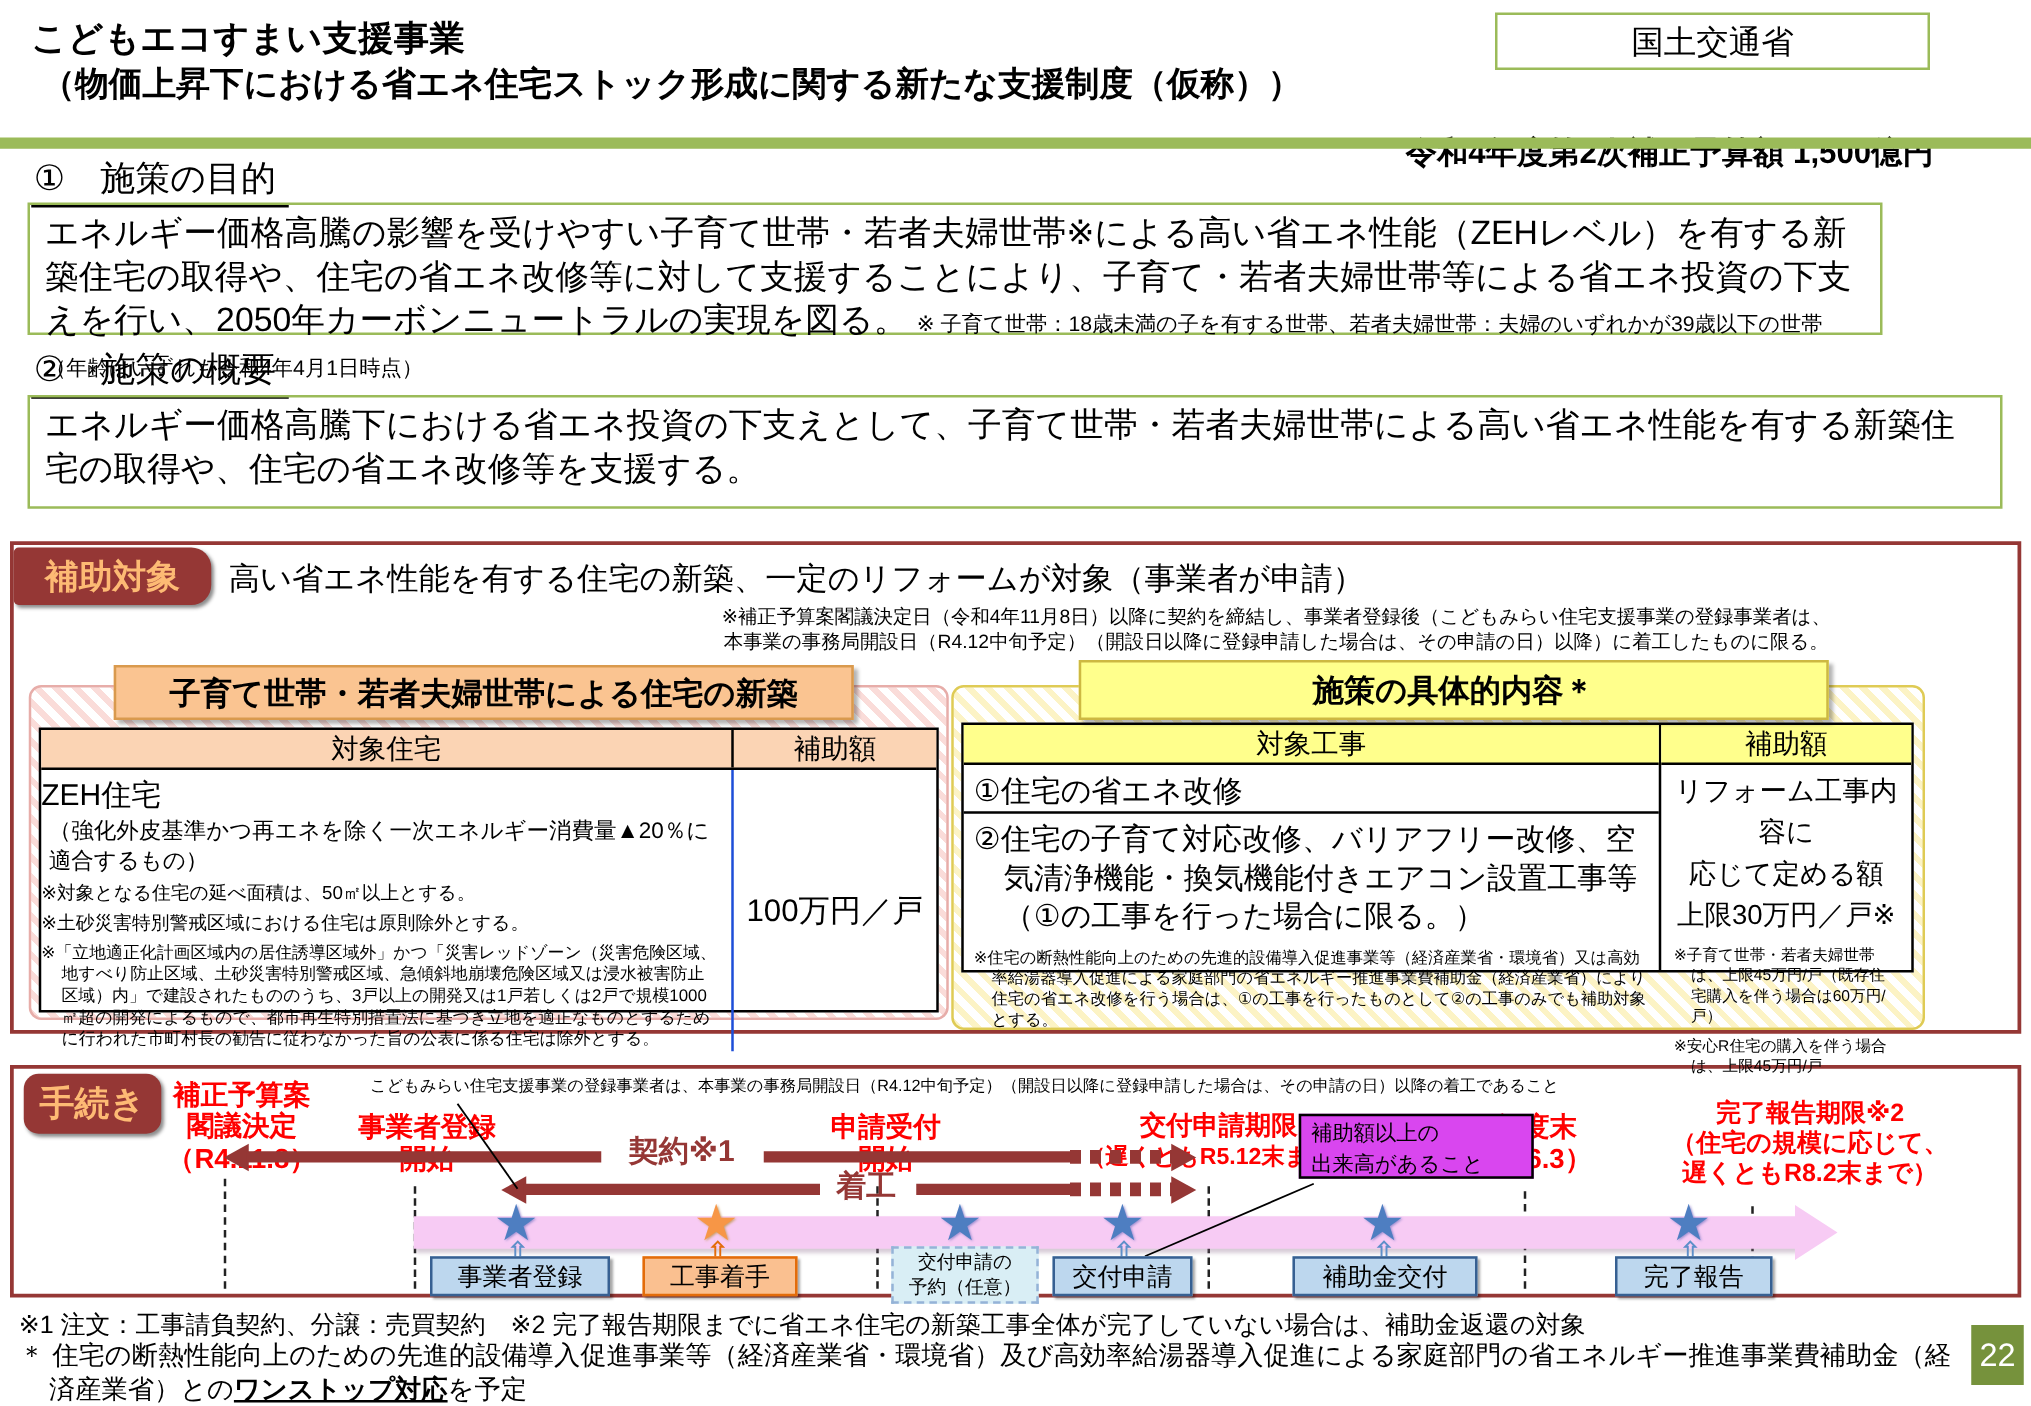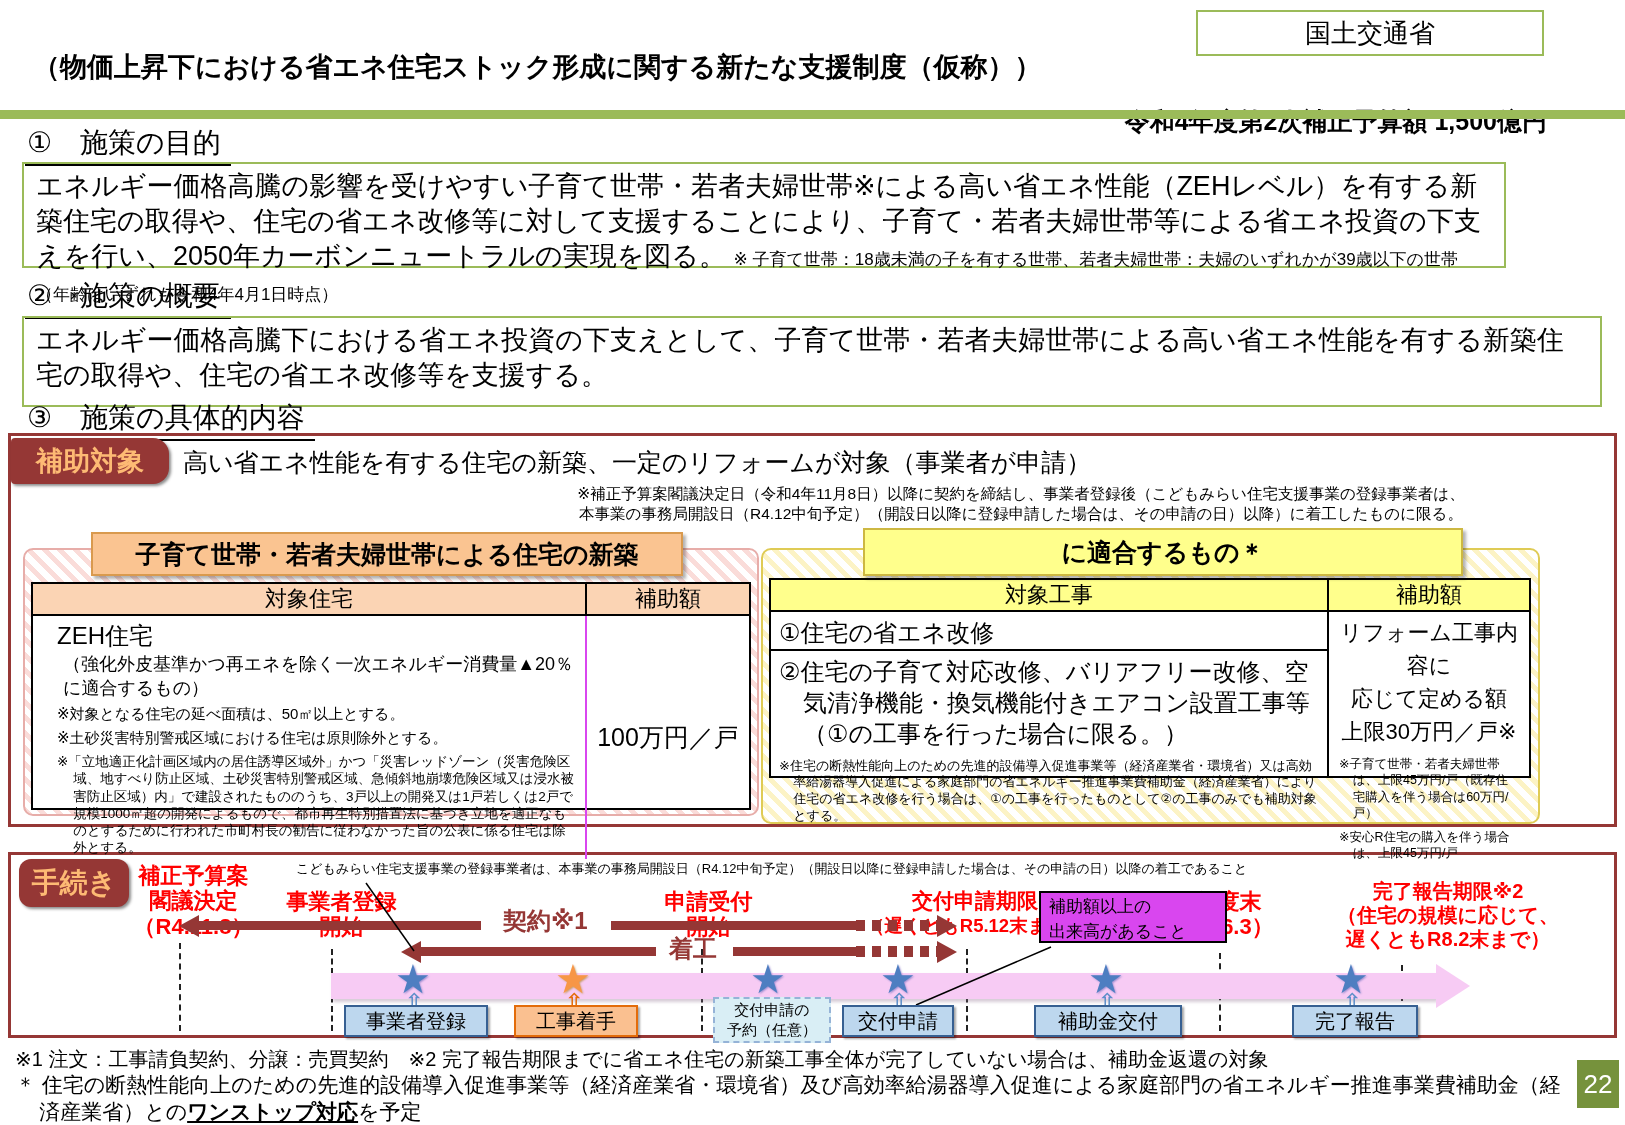--- a/index.html
+++ b/index.html
@@ -36,21 +36,21 @@
                 background:repeating-linear-gradient(45deg,#FADCD9 0 5px,#ffffff 5px 11px); }
   .panel-left-header { position:absolute; left:80px; top:96px; width:592px; height:44px; background:#FAC491; border:2px solid #D99A4E;
                 box-shadow:3px 3px 3px rgba(0,0,0,.3); display:flex; align-items:center; justify-content:center;
                 font-size:25px; font-weight:bold; z-index:2; }
   .table-left { position:absolute; left:20px; top:146px; width:720px; height:228px; background:#fff; border:2px solid #000;
                 display:flex; flex-direction:column; z-index:1; }
   .tl-head { display:flex; height:34px; background:#FBD4B4; border-bottom:2px solid #000; }
   .tl-head .c1 { flex:1; border-right:2px solid #000; display:flex; align-items:center; justify-content:center; font-size:22px; }
   .tl-head .c2 { width:162px; display:flex; align-items:center; justify-content:center; font-size:22px; }
   .tl-body { flex:1; display:flex; }
-  .tl-body .c1 { flex:1; border-right:2px solid #d946ef; padding:4px 10px 2px 24px; }
+  .tl-body .c1 { flex:1; border-right:2px solid #1d4ed8; padding:4px 10px 2px 0; }
   .tl-body .c2 { width:162px; display:flex; align-items:center; justify-content:center; font-size:25px; }
   .zeh-title { font-size:24px; }
   .zeh-sub { font-size:18px; margin:0 0 3px 6px; }
   .sm-note { font-size:15px; margin-top:5px; }
   .tiny-note { font-size:13.5px; line-height:1.28; margin-top:5px; padding-left:1.2em; text-indent:-1.2em; }
 
   .panel-right { position:absolute; left:750px; top:112px; width:779px; height:276px; border:2px solid #DFCB55; border-radius:10px;
                 background:repeating-linear-gradient(45deg,#FCF3C5 0 5px,#ffffff 5px 11px); }
   .panel-right-header { position:absolute; left:852px; top:92px; width:600px; height:48px; background:#FFFF8C; border:2px solid #CDB842;
                 box-shadow:3px 3px 3px rgba(0,0,0,.3); display:flex; align-items:center; justify-content:center;
@@ -119,39 +119,39 @@
          padding-left:1.15em; text-indent:-1.15em; }
   .fn-em { font-weight:bold; text-decoration:underline; }
   .pagenum { position:absolute; left:1577px; top:1060px; width:42px; height:48px; background:#76923C; color:#fff;
          display:flex; align-items:center; justify-content:center; font-size:26px; }
 </style>
 </head>
 <body>
 
 <div class="page">
 
+  <div class="title1">こどもエコすまい支援事業</div>
   <div class="title2">（物価上昇下における省エネ住宅ストック形成に関する新たな支援制度（仮称））</div>
   <div class="ministry-box">
     <span>国土交通省</span>
   </div>
   <div class="budget">令和4年度第2次補正予算額 1,500億円</div>
   <div class="divider"></div>
 
   <div class="sec-heading h1">①　施策の目的</div>
   <div class="sec-box b1">
     <span>エネルギー価格高騰の影響を受けやすい子育て世帯・若者夫婦世帯※による高い省エネ性能（ZEHレベル）を有する新築住宅の取得や、住宅の省エネ改修等に対して支援することにより、子育て・若者夫婦世帯等による省エネ投資の下支えを行い、2050年カーボンニュートラルの実現を図る。</span>
     <span class="inline-note">※ 子育て世帯：18歳未満の子を有する世帯、若者夫婦世帯：夫婦のいずれかが39歳以下の世帯（年齢はいずれも令和4年4月1日時点）</span>
   </div>
 
   <div class="sec-heading h2">②　施策の概要</div>
   <div class="sec-box b2">
     <span>エネルギー価格高騰下における省エネ投資の下支えとして、子育て世帯・若者夫婦世帯による高い省エネ性能を有する新築住宅の取得や、住宅の省エネ改修等を支援する。</span>
   </div>
 
-  <div class="sec-heading h3">③　施策の具体的内容</div>
 
   <div class="hojo">
     <div class="tag hojo-tag">補助対象</div>
     <div class="hojo-lead">高い省エネ性能を有する住宅の新築、一定のリフォームが対象（事業者が申請）</div>
     <div class="hojo-note">
       <span>※補正予算案閣議決定日（令和4年11月8日）以降に契約を締結し、事業者登録後（こどもみらい住宅支援事業の登録事業者は、</span><br>
       <span>本事業の事務局開設日（R4.12中旬予定）（開設日以降に登録申請した場合は、その申請の日）以降）に着工したものに限る。</span>
     </div>
 
     <div class="panel-left"></div>
@@ -167,21 +167,21 @@
           <div class="zeh-sub">（強化外皮基準かつ再エネを除く一次エネルギー消費量▲20％に適合するもの）</div>
           <div class="sm-note">※対象となる住宅の延べ面積は、50㎡以上とする。</div>
           <div class="sm-note">※土砂災害特別警戒区域における住宅は原則除外とする。</div>
           <div class="tiny-note">※「立地適正化計画区域内の居住誘導区域外」かつ「災害レッドゾーン（災害危険区域、地すべり防止区域、土砂災害特別警戒区域、急傾斜地崩壊危険区域又は浸水被害防止区域）内」で建設されたもののうち、3戸以上の開発又は1戸若しくは2戸で規模1000㎡超の開発によるもので、都市再生特別措置法に基づき立地を適正なものとするために行われた市町村長の勧告に従わなかった旨の公表に係る住宅は除外とする。</div>
         </div>
         <div class="c2">100万円／戸</div>
       </div>
     </div>
 
     <div class="panel-right"></div>
-    <div class="panel-right-header">に適合するもの＊</div>
+    <div class="panel-right-header">施策の具体的内容＊</div>
     <div class="table-right">
       <div class="tr-left">
         <div class="tr-colhead">対象工事</div>
         <div class="tr-row1">①住宅の省エネ改修</div>
         <div class="tr-row2">
           <div class="tr-row2-main">②住宅の子育て対応改修、バリアフリー改修、空気清浄機能・換気機能付きエアコン設置工事等（①の工事を行った場合に限る。）</div>
           <div class="tr-row2-note">※住宅の断熱性能向上のための先進的設備導入促進事業等（経済産業省・環境省）又は高効率給湯器導入促進による家庭部門の省エネルギー推進事業費補助金（経済産業省）により住宅の省エネ改修を行う場合は、①の工事を行ったものとして②の工事のみでも補助対象とする。</div>
         </div>
       </div>
       <div class="tr-right">

